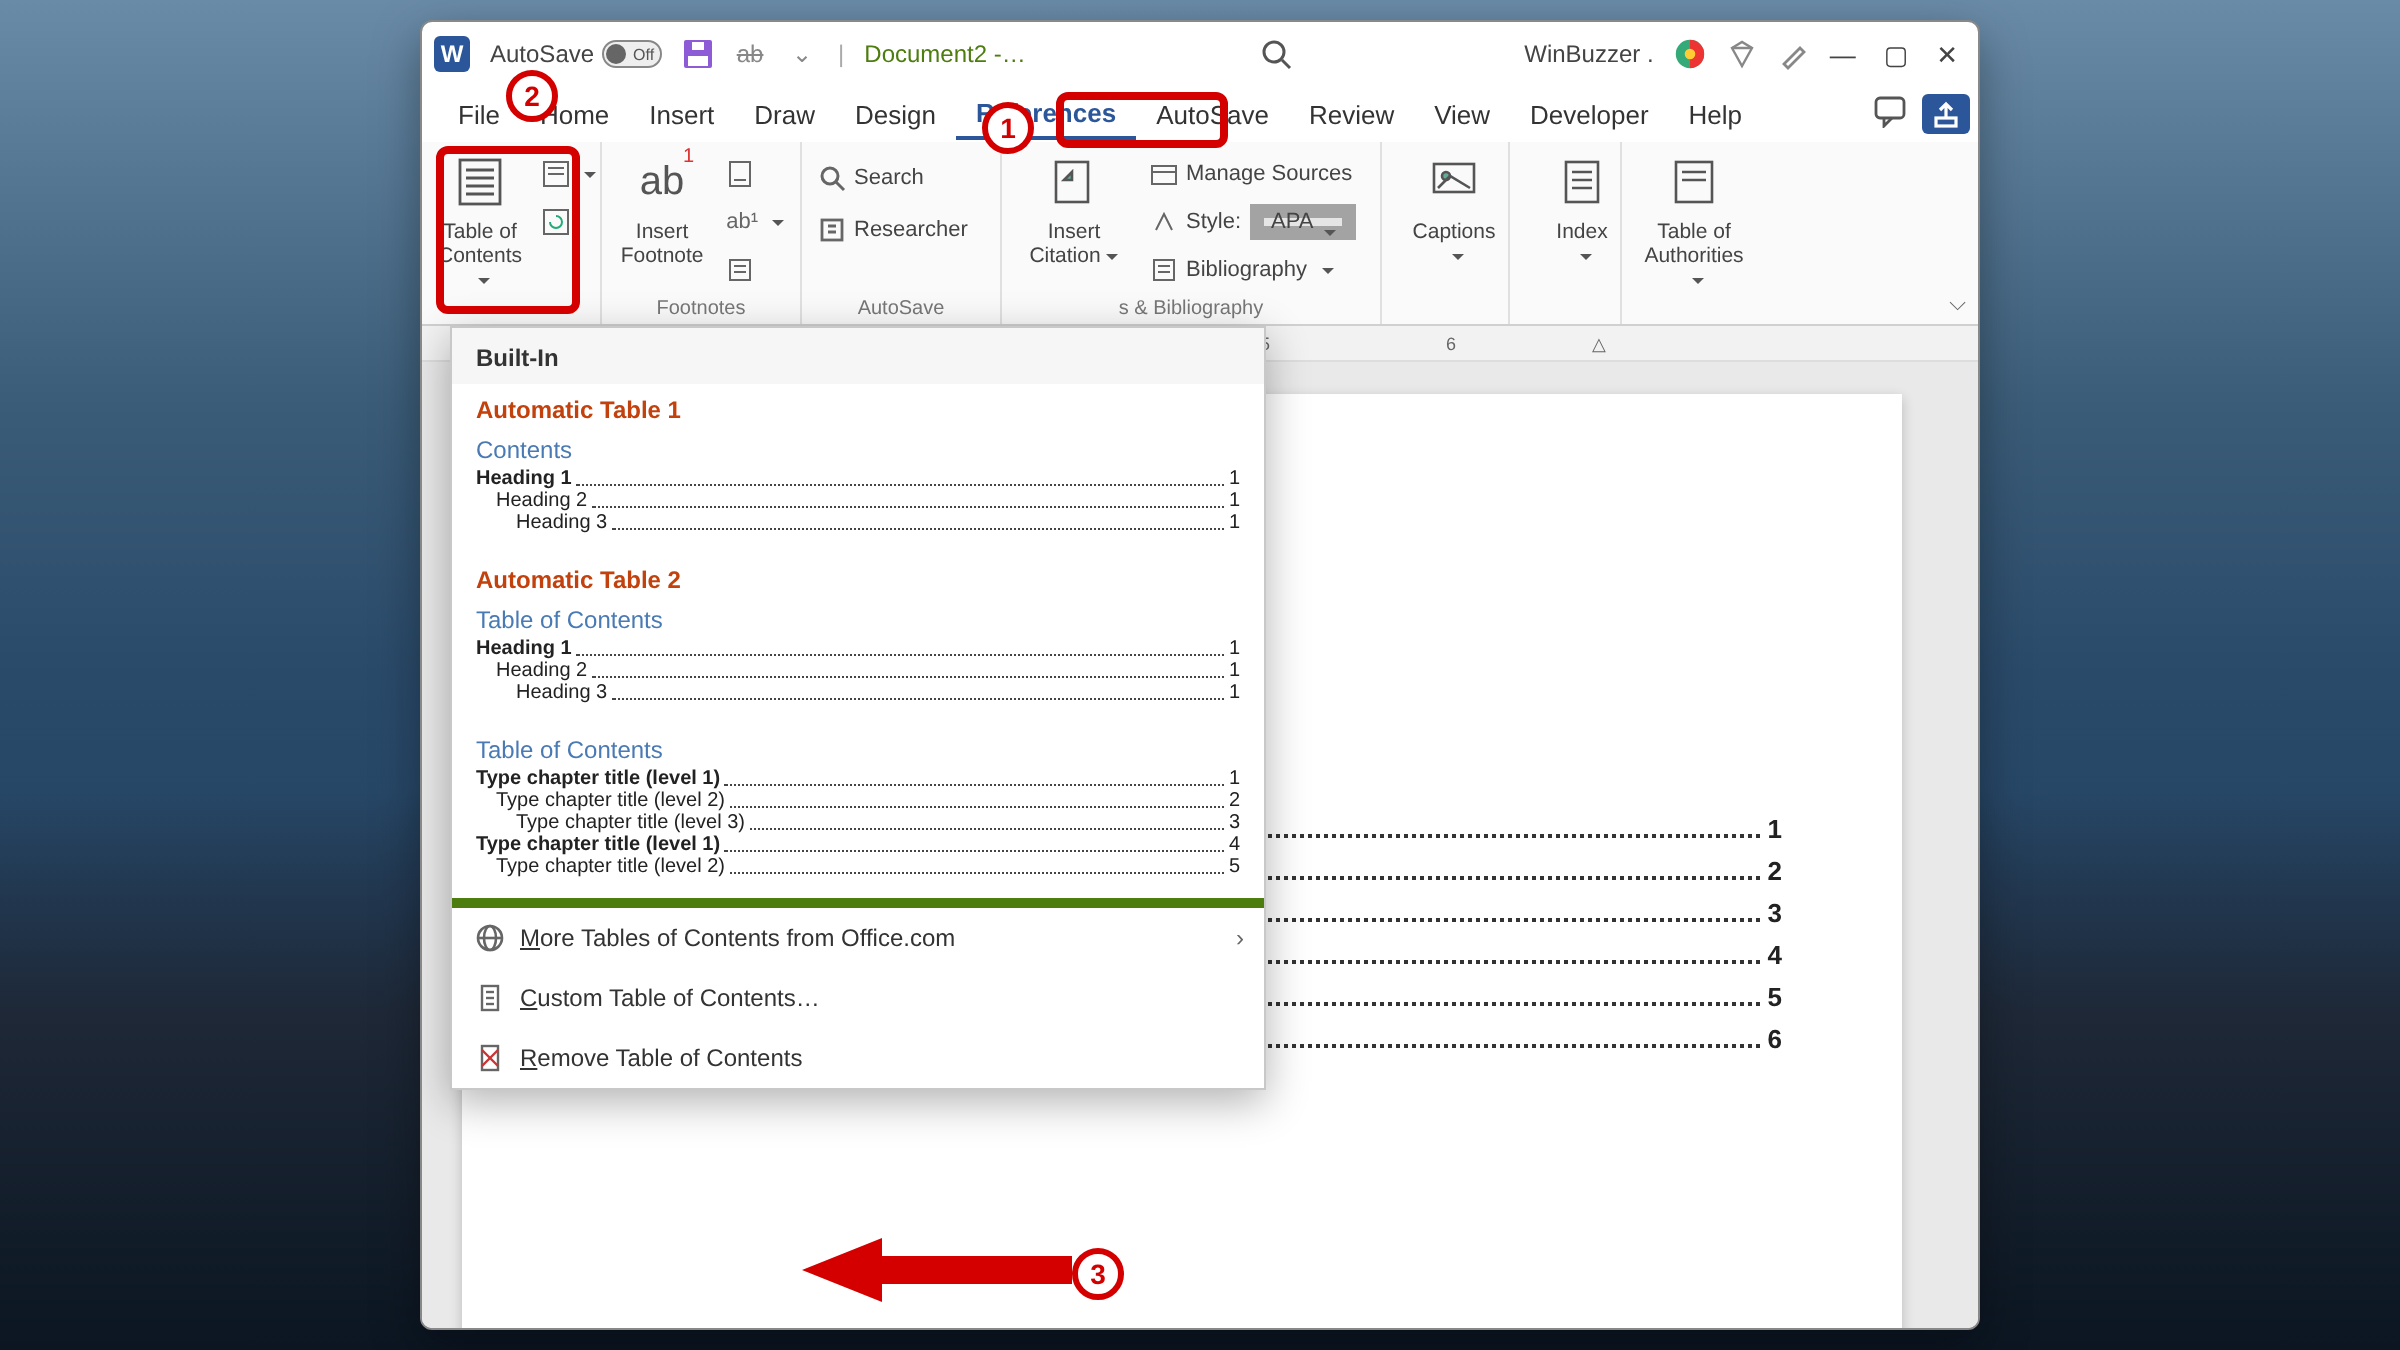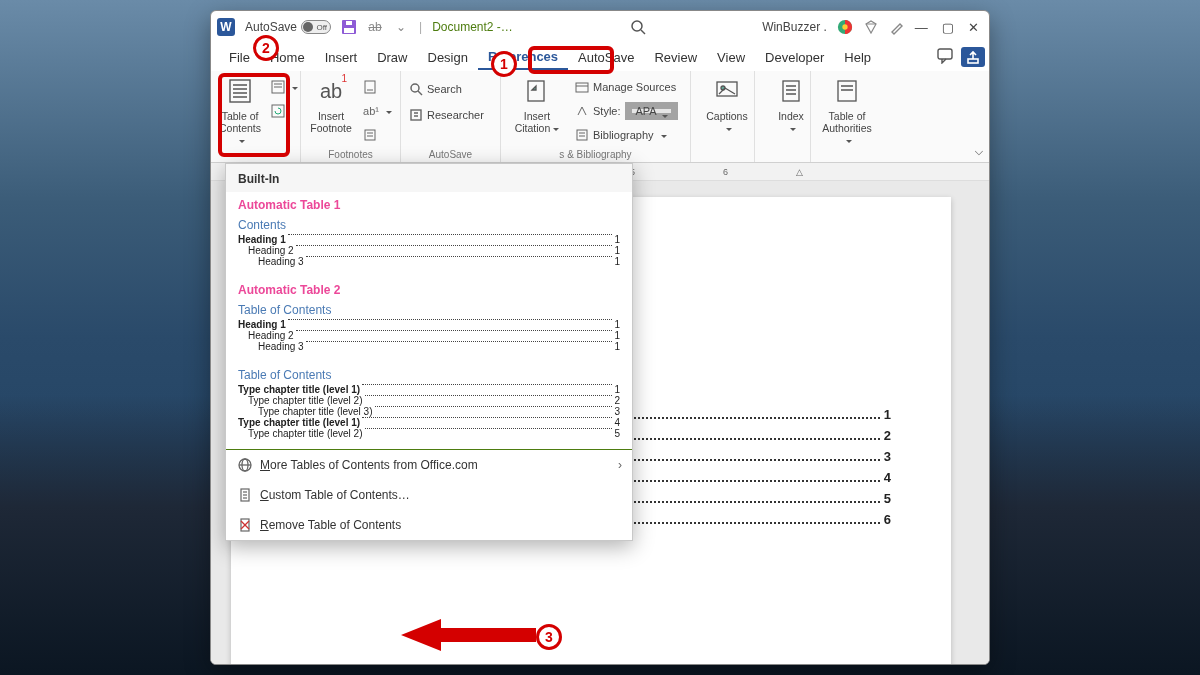--- a/index.html
+++ b/index.html
@@ -63,31 +63,31 @@
   .toc-row .pg { font-weight:700; }
 
   
   .dropdown {
     position:absolute; left:14px; top:152px; width:408px; background:#fff;
     border:1px solid #c8c8c8; box-shadow:0 6px 20px rgba(0,0,0,.3); z-index:40;
     font-size:12px; color:#333;
   }
   .dropdown .sec-head { font-weight:700; padding:8px 12px 6px; background:#f6f6f6; color:#333; }
   .dropdown .opt { padding:6px 12px 10px; cursor:pointer; }
-  .dropdown .opt .title { font-weight:700; color:#ec4899; margin-bottom:6px; }
+  .dropdown .opt .title { font-weight:700; color:#c2410c; margin-bottom:6px; }
   .dropdown .opt .ctitle { color:#4a7ab4; font-size:12px; margin-bottom:2px; }
   .mini { font-size:10px; color:#222; }
-  .mini .mrow { display:flex; align-items:flex-start; }
+  .mini .mrow { display:flex; align-items:flex-end; }
   .mini .mrow .ml { white-space:nowrap; }
   .mini .mrow .md { flex:1; border-bottom:1px dotted #444; margin:0 2px 2px; }
   .mini .mrow .mp { }
   .mini .bold { font-weight:700; }
   .mini .i1 { padding-left:10px; }
   .mini .i2 { padding-left:20px; }
-  .dropdown .footer { border-top:1px solid #4d7c0f; }
+  .dropdown .footer { border-top:5px solid #4d7c0f; }
   .dropdown .fitem { display:flex; align-items:center; gap:8px; padding:8px 12px; cursor:pointer; position:relative; }
   .dropdown .fitem .arrow-r { position:absolute; right:10px; color:#666; }
   .dropdown .fitem svg { width:14px; height:14px; flex:none; }
   .fitem .u { text-decoration:underline; }
 
   
   .anno { position:absolute; inset:0; pointer-events:none; z-index:60; }
   .redbox { position:absolute; border:4px solid #d40000; border-radius:6px; }
   .circ { position:absolute; width:26px; height:26px; border:3px solid #d40000; background:#fff; border-radius:50%;
     display:flex; align-items:center; justify-content:center; font-weight:800; color:#d40000; font-size:14px; }

